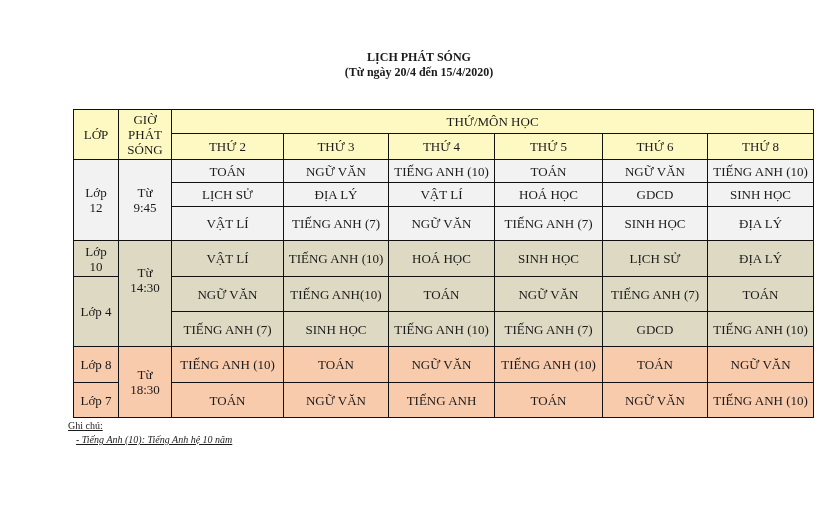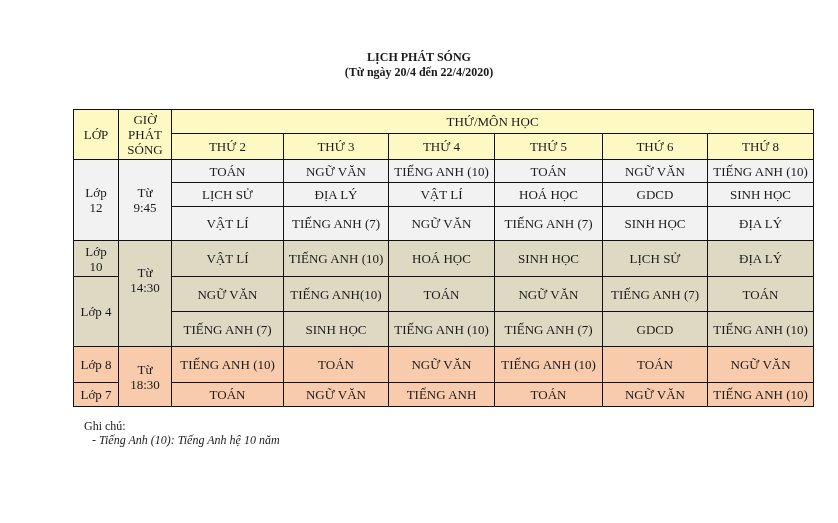--- a/index.html
+++ b/index.html
@@ -9,29 +9,29 @@
                  font-weight: bold; font-size: 12px; line-height: 15px; }
   .title-block div { white-space: nowrap; }
   table.sched { position: absolute; left: 73px; top: 109px; border-collapse: collapse;
                 table-layout: fixed; width: 740px; }
   table.sched td { border: 1.3px solid #111; text-align: center; vertical-align: middle;
                    font-size: 13px; line-height: 15px; padding: 0; white-space: nowrap; }
   .hdr td { background: #fef9c3; }
   .g1 td { background: #f2f2f2; }
   .g2 td { background: #ddd9c3; }
   .g3 td { background: #f8cbad; }
-  .notes { position: absolute; left: 84px; top: 419px; font-size: 12px; line-height: 14px; }
+  .notes { position: absolute; left: 68px; top: 419px; font-size: 10px; line-height: 14px; text-decoration: underline; }
   .notes .it { font-style: italic; padding-left: 8px; white-space: pre; text-align: center; }
 </style>
 </head>
 <body>
 
 <div class="title-block">
   <div>LỊCH PHÁT SÓNG</div>
-  <div>(Từ ngày 20/4 đến 22/4/2020)</div>
+  <div>(Từ ngày 20/4 đến 15/4/2020)</div>
 </div>
 
 <table class="sched">
   <colgroup>
     <col style="width:45px">
       <col style="width:53px">
     <col style="width:112px">
       <col style="width:105px">
       <col style="width:106px">
     <col style="width:108px">
@@ -130,21 +130,21 @@
         <span>Từ</span><br>
         <span>18:30</span>
       </td>
       <td>TIẾNG ANH (10)</td>
       <td>TOÁN</td>
       <td>NGỮ VĂN</td>
       <td>TIẾNG ANH (10)</td>
       <td>TOÁN</td>
       <td>NGỮ VĂN</td>
     </tr>
-    <tr class="g3" style="height:24px">
+    <tr class="g3" style="height:35px">
       <td>Lớp 7</td>
       <td>TOÁN</td>
       <td>NGỮ VĂN</td>
       <td>TIẾNG ANH</td>
       <td>TOÁN</td>
       <td>NGỮ VĂN</td>
       <td>TIẾNG ANH (10)</td>
     </tr>
   </tbody>
 </table>

